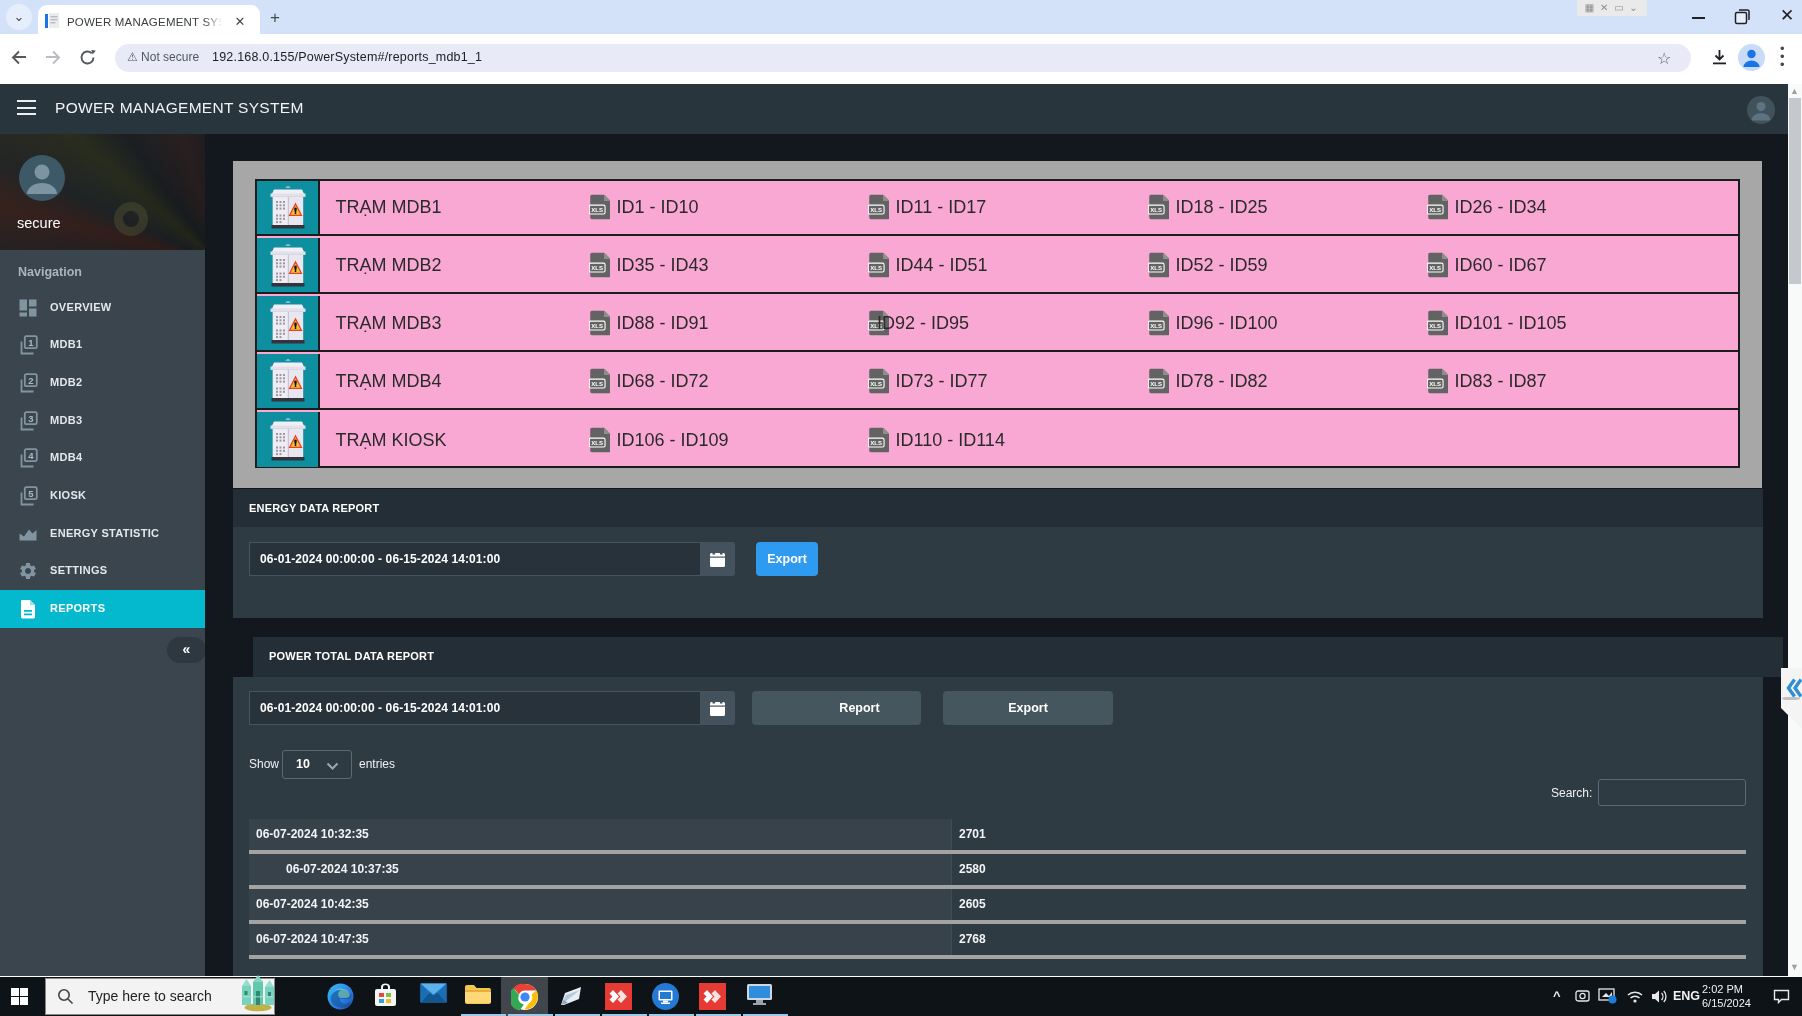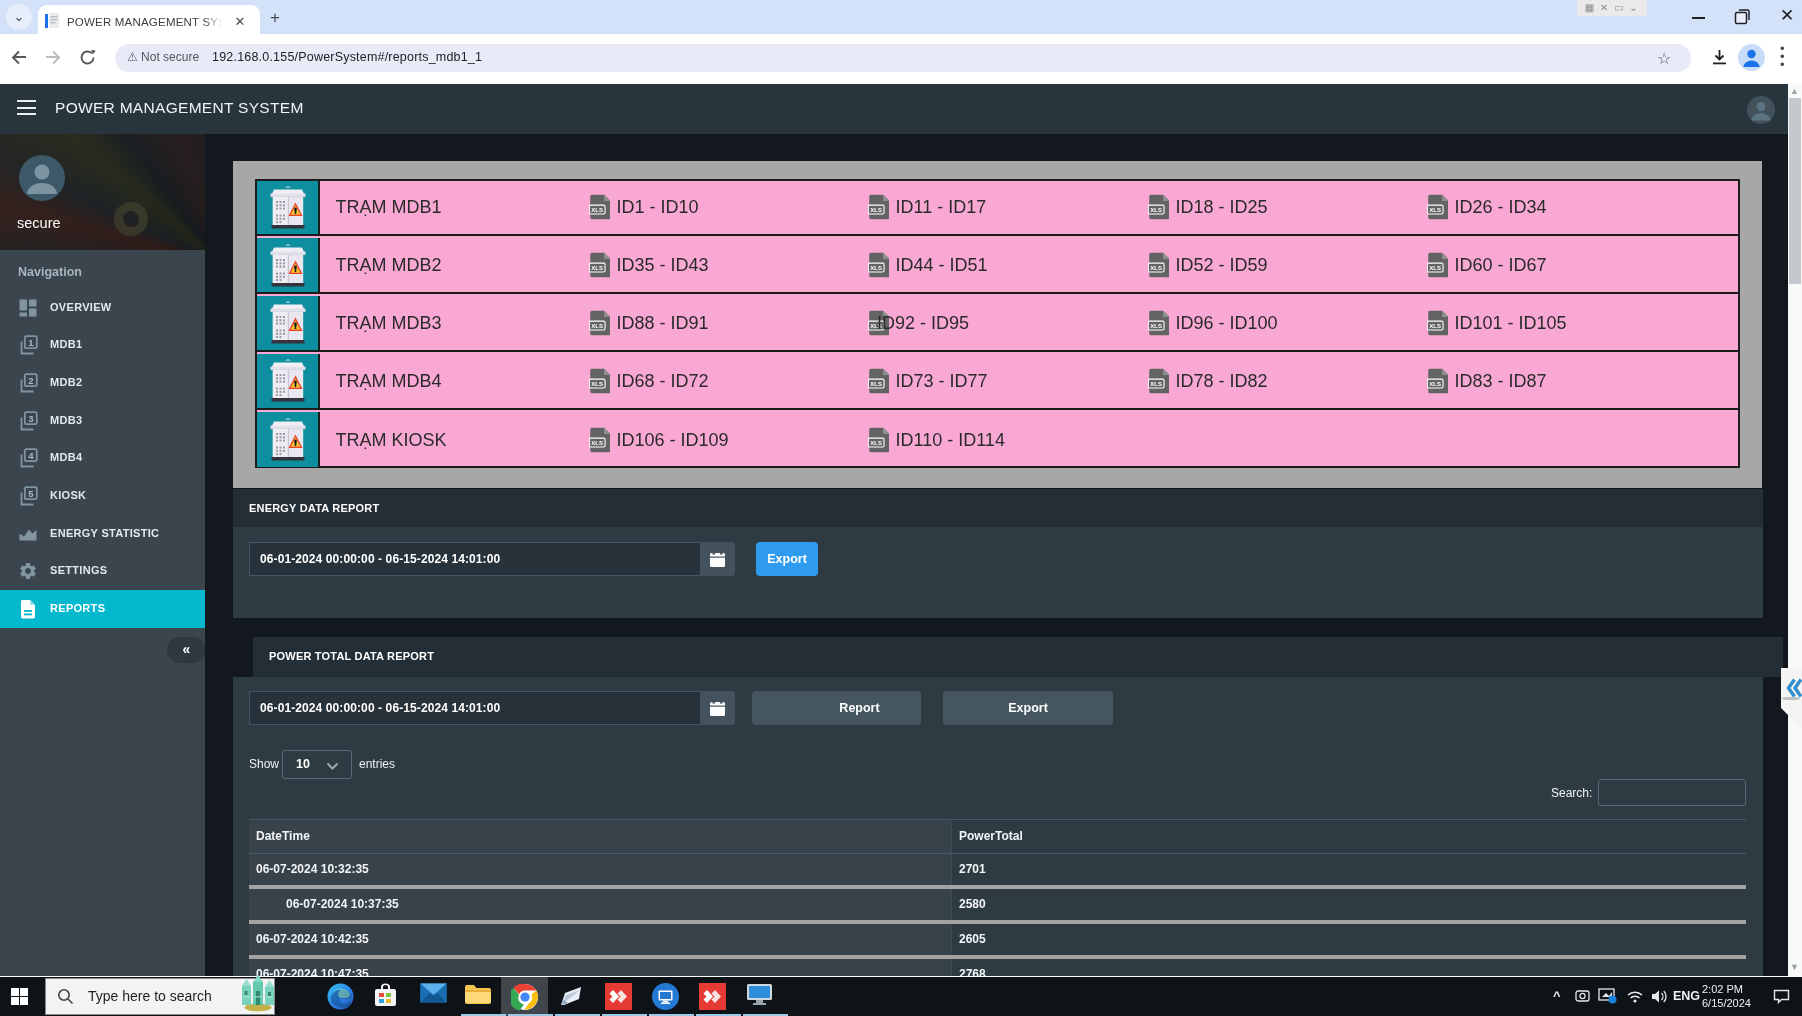--- a/index.html
+++ b/index.html
@@ -600,25 +600,20 @@
     <div class="abs" id="show-row">
       <span style="position:absolute; left:0; top:7px;">Show</span>
       <div class="abs" id="lensel">10<svg style="position:absolute; left:43px; top:11px;" width="13" height="8" viewBox="0 0 13 8">
             <path d="M1.5 1.5 L6.5 6.5 L11.5 1.5" stroke="#9aa8b0" stroke-width="2" fill="none"></path>
           </svg></div>
       <span style="position:absolute; left:110px; top:7px;">entries</span>
     </div>
     <div class="abs" id="search-lbl">Search:</div>
     <div class="abs" id="search-box"></div>
     <div class="abs" id="dtable">
-<div class="dth">
-          <div class="dc1"></div>
-          <div class="dtxt" style="left:7px;">DateTime</div>
-          <div class="dtxt" style="left:710px;">PowerTotal</div>
-        </div>
 <div class="dtr">
           <div class="dc1"></div>
           <div class="dtxt" style="left:7px;">06-07-2024 10:32:35</div>
           <div class="dtxt" style="left:710px;">2701</div>
         </div>
 <div class="dtr">
           <div class="dc1"></div>
           <div class="dtxt" style="left:8px;margin-left:29px;">06-07-2024 10:37:35</div>
           <div class="dtxt" style="left:710px;">2580</div>
         </div>

